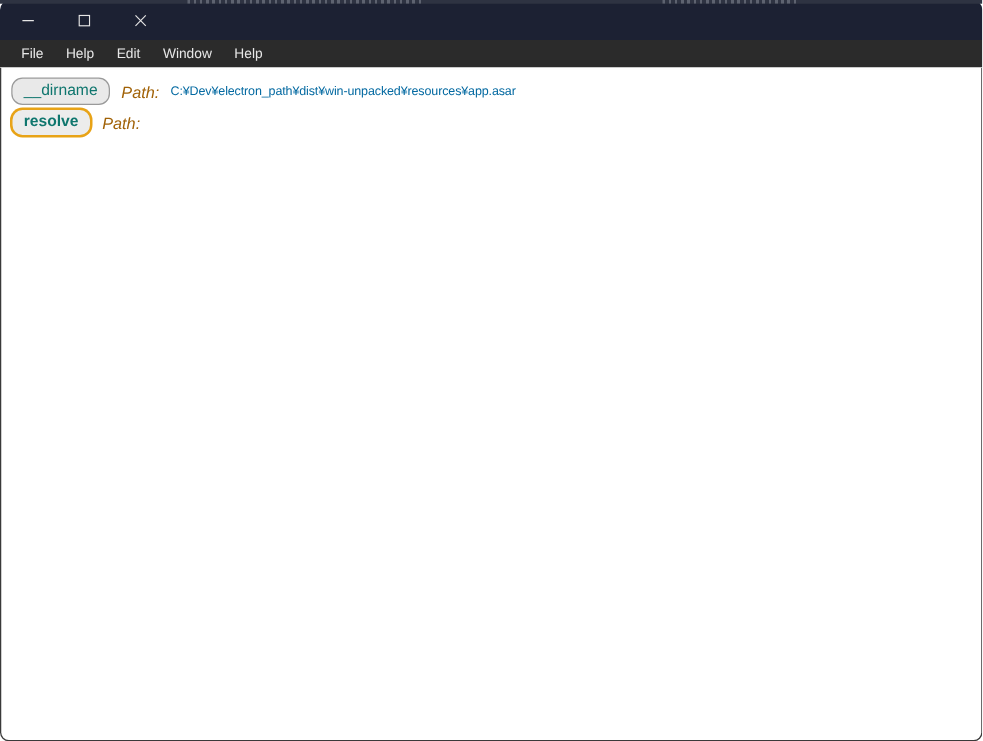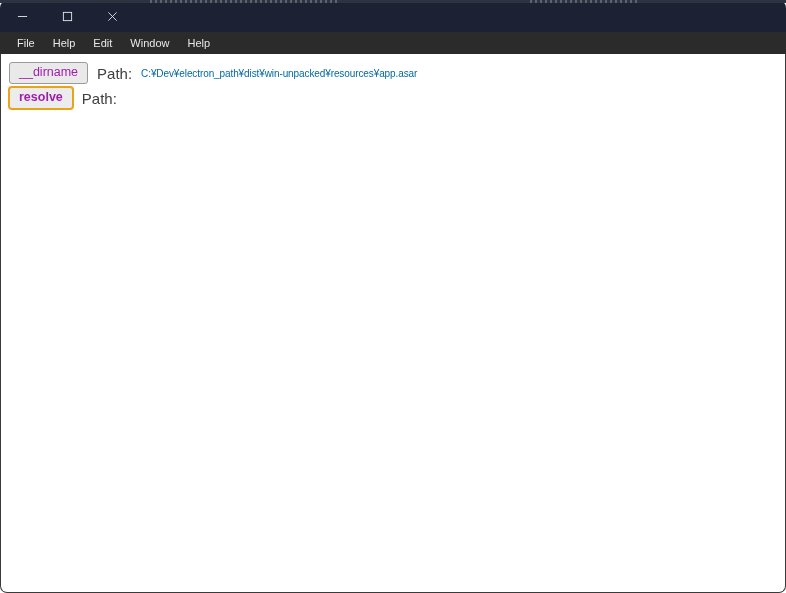--- a/index.html
+++ b/index.html
@@ -141,41 +141,42 @@
     padding: 0 0 0 8px;
     height: 22px;
     margin-bottom: 3px;
   }
 
   
   .btn {
     font-family: "Liberation Sans", "DejaVu Sans", sans-serif;
     font-size: 12.5px;
     line-height: 1;
-    color: #a21caf;
+    color: #0f766e;
     background: #e9e9e9;
     border: 1px solid #9a9a9a;
-    border-radius: 3px;
+    border-radius: 9px;
     padding: 3px 9px 4px 9px;
     cursor: default;
     white-space: nowrap;
     box-sizing: border-box;
   }
   .btn.focused {
     border-color: #e8a317;
     box-shadow: 0 0 0 1px #e8a317;
     background: #ececec;
     font-weight: bold;
   }
 
   .lbl {
-    font-size: 15px;
-    color: #404040;
+    font-size: 13px;
+    color: #a16207;
     font-weight: 400;
     white-space: nowrap;
+    font-style: italic;
   }
   .pathval {
     font-size: 10px;
     color: #0369a1;
     font-weight: normal;
     white-space: nowrap;
     letter-spacing: -.1px;
   }
 </style>
 </head>

